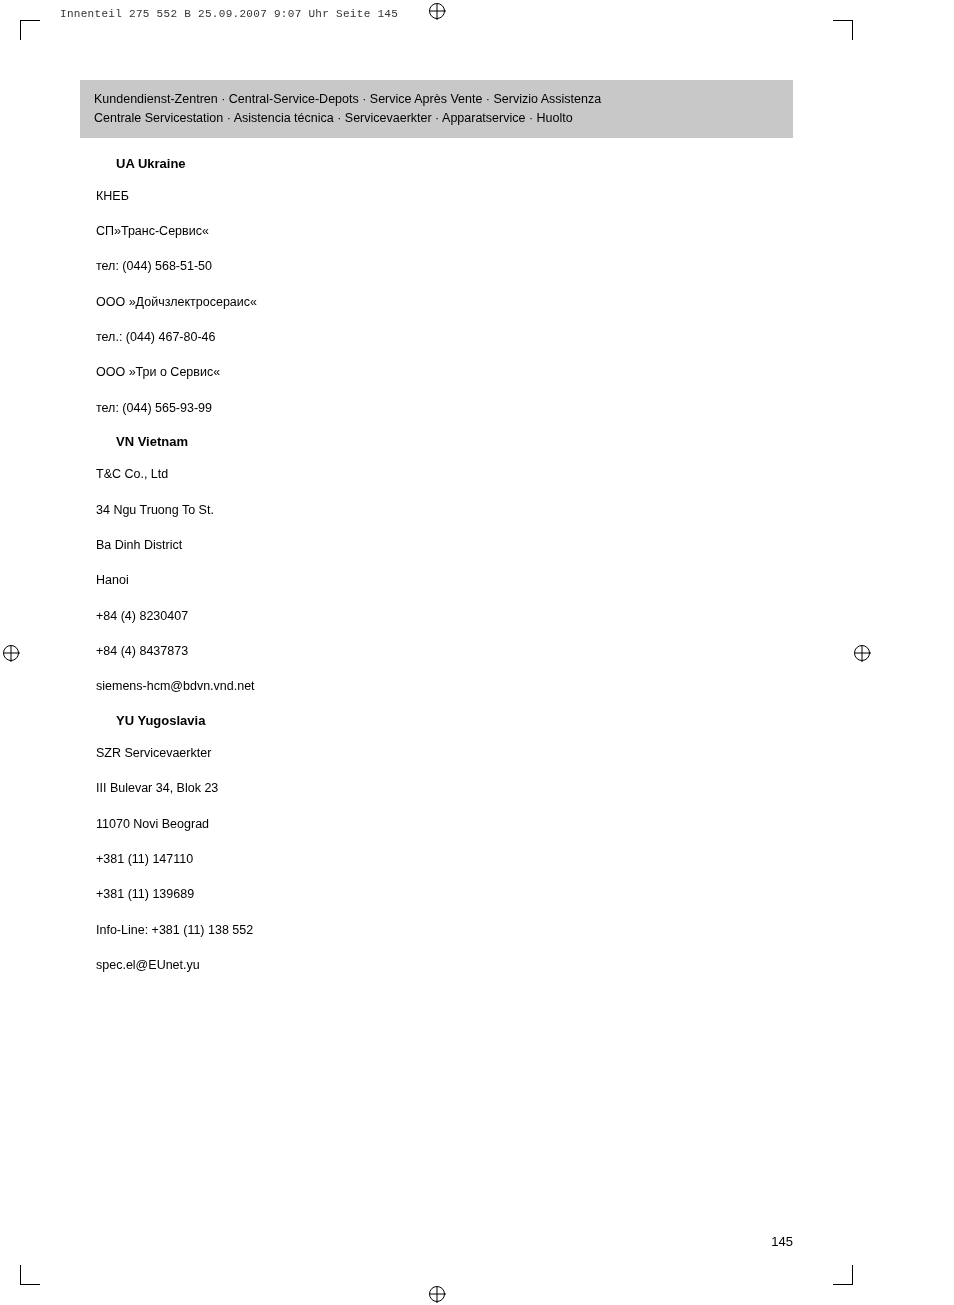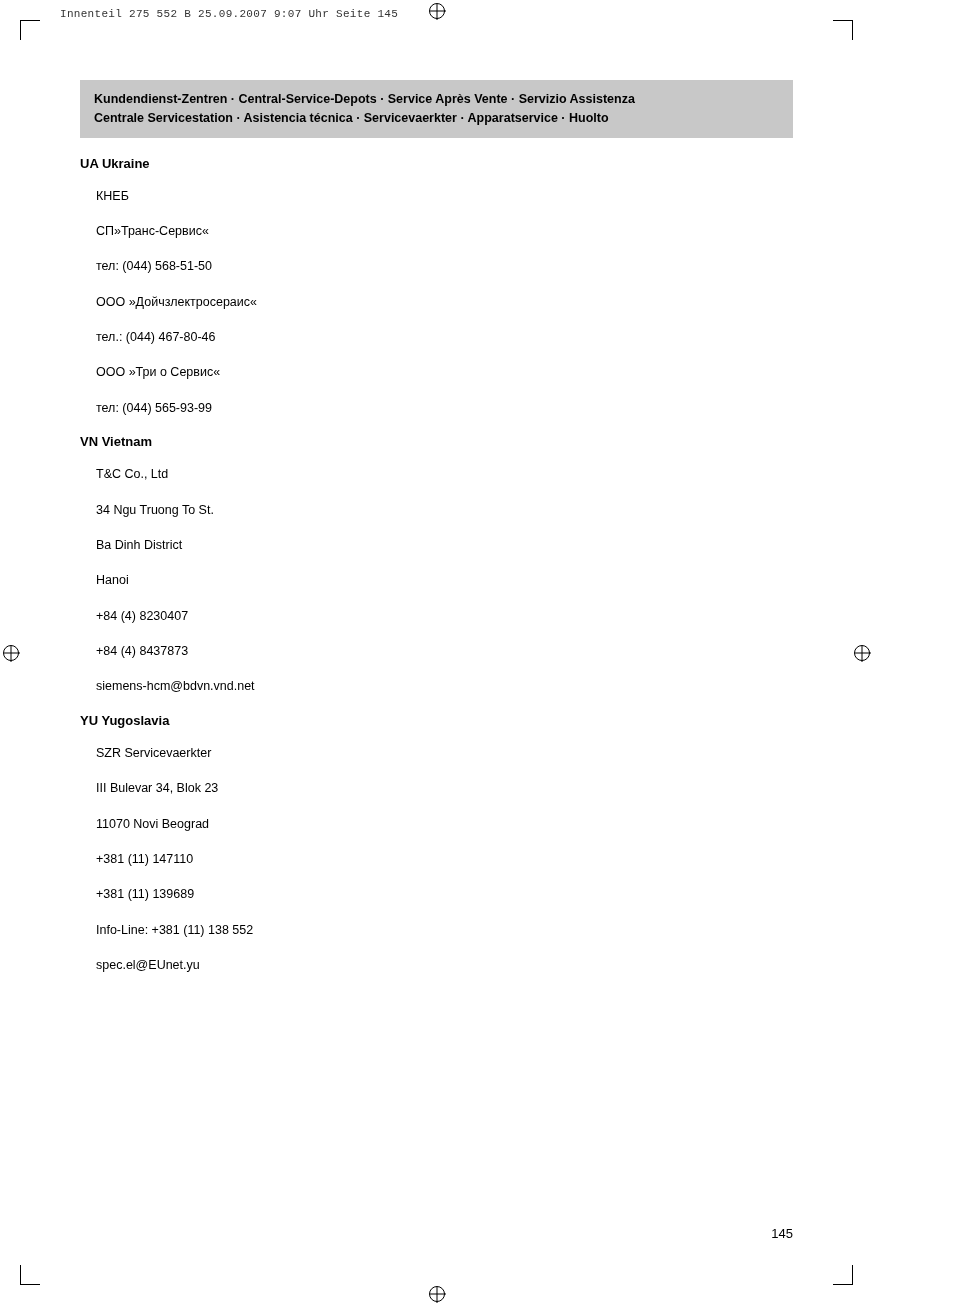--- a/index.html
+++ b/index.html
@@ -116,21 +116,21 @@
       left: 60px;
       font-size: 11px;
       color: #333;
       font-family: 'Courier New', monospace;
       letter-spacing: 0.3px;
     }
 
     
     .page-number {
       position: absolute;
-      bottom: 64px;
+      bottom: 56px;
       right: 80px;
       font-size: 13px;
       color: #000;
     }
 
     
     .content {
       position: absolute;
       top: 80px;
       left: 80px;
@@ -141,34 +141,35 @@
     
     .header-box {
       background: #c8c8c8;
       padding: 10px 14px;
       margin-bottom: 18px;
       border: none;
     }
 
     .header-box p {
       font-size: 12.5px;
-      font-weight: bold;
+      font-weight: normal;
       line-height: 1.5;
       color: #000;
     }
 
     
     .country-section {
       margin-bottom: 16px;
     }
 
     .country-heading {
       font-weight: bold;
       font-size: 13px;
       margin-bottom: 2px;
+      margin-left: 36px;
     }
 
     .country-details {
       font-size: 12.5px;
       line-height: 1.55;
       color: #000;
     }
 
     .country-details p {
       margin: 16px;

